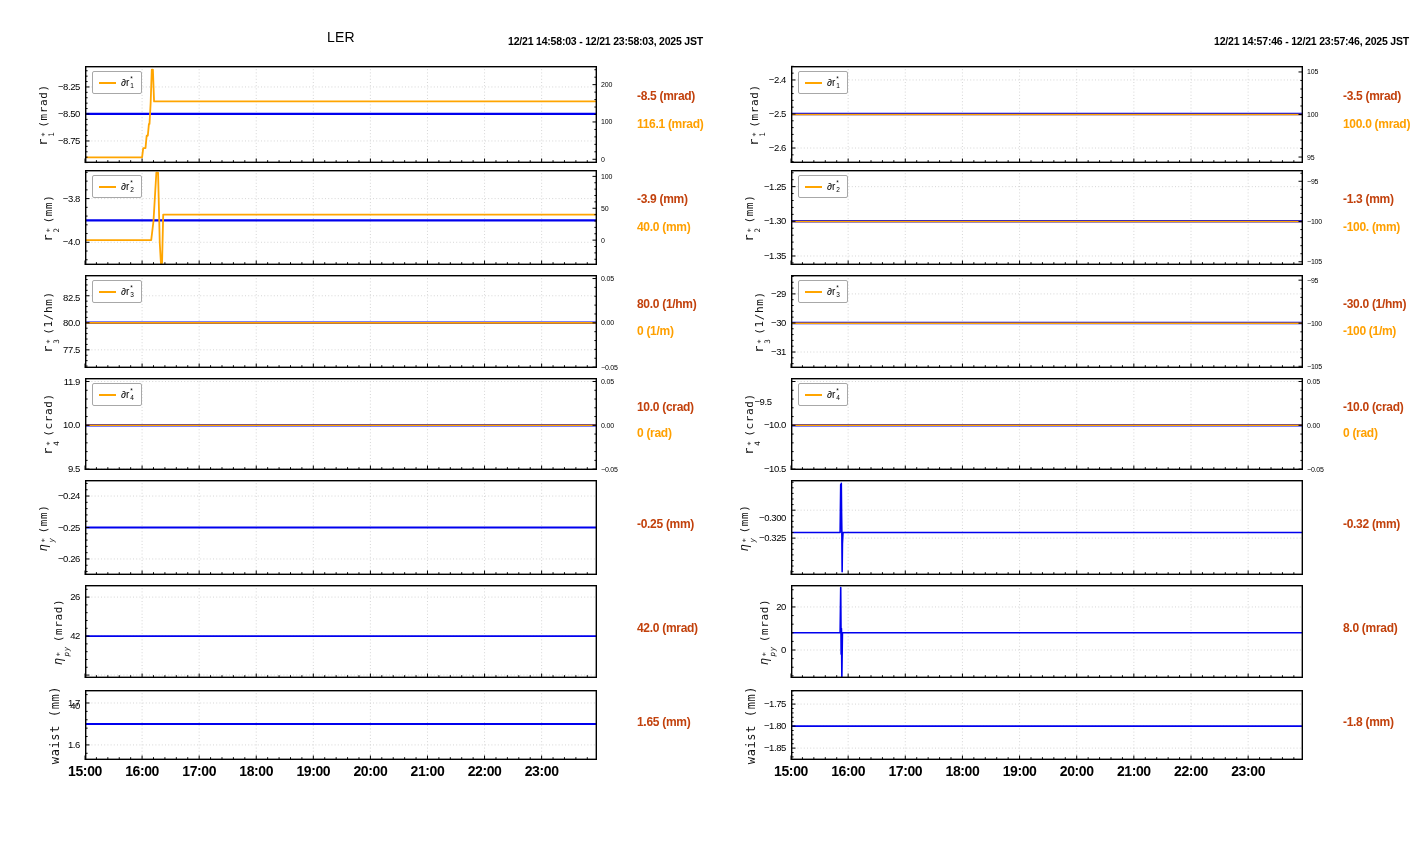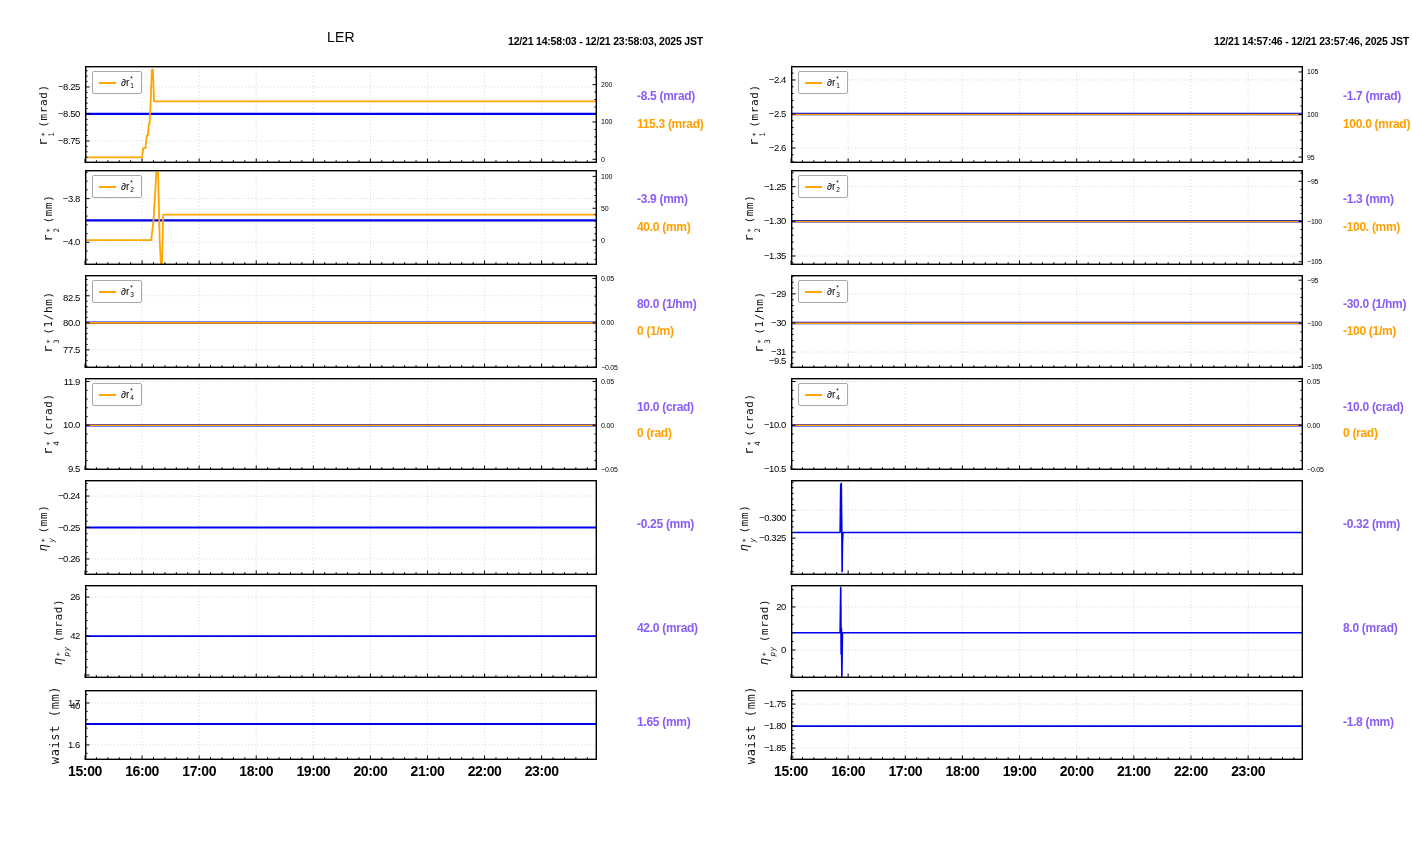--- a/index.html
+++ b/index.html
@@ -7,21 +7,21 @@
   .page{position:relative;width:1412px;height:864px;overflow:hidden;background:#fff}
   .col{position:absolute;top:0;width:706px;height:864px}
   .col-title{position:absolute;left:85px;width:512px;top:29px;text-align:center;font-size:14px;letter-spacing:.2px}
   .timerange{position:absolute;right:3px;top:35px;font-size:10.5px;font-weight:700;letter-spacing:-.2px;white-space:nowrap}
   .ylabel{position:absolute;transform:translate(-50%,-50%) rotate(-90deg);font-family:"DejaVu Sans Mono","Liberation Mono",monospace;font-size:12px;letter-spacing:.6px;white-space:nowrap;color:#101010}
   .yl-unit{margin-left:4px;font-size:11px}
   .ital{font-style:italic}
   .ltick{position:absolute;width:46px;text-align:right;font-size:9.5px;letter-spacing:-.4px;line-height:12px;color:#000}
   .rtick{position:absolute;font-size:7px;letter-spacing:-.2px;line-height:9px;color:#000}
   .vlabel{position:absolute;font-size:12px;font-weight:700;letter-spacing:-.3px;white-space:nowrap;line-height:14px}
-  .vlabel.blue{color:#8b5cf6}
+  .vlabel.blue{color:#c2410c}
   .vlabel.orange{color:#ffa000}
   .xlabel{position:absolute;width:44px;text-align:center;font-size:14px;font-weight:700;letter-spacing:-.4px}
   .legend{position:absolute;background:#fff;border:1px solid #a8a8a8;border-radius:2px;display:flex;align-items:center;gap:5px;height:23px;padding:2px 7px 2px 6px;z-index:3}
   .legend .lline{display:inline-block;width:17px;height:0;border-top:2px solid #ffa500}
   .legend .ltext{font-size:10px;display:inline-flex;align-items:center}
   .supsub{display:inline-flex;flex-direction:column;justify-content:center;line-height:1;font-size:7.5px;margin-left:1px}
   .supsub .ss-sup,.supsub .ss-sub{display:block;height:7px}
   .legend .supsub{font-size:6.5px}
   svg{position:absolute}
 </style>
@@ -37,21 +37,21 @@
             <span class="ss-sup">*</span>
             <span class="ss-sub">1</span>
           </span><span class="yl-unit">(mrad)</span></div>
         <div class="ltick" style="left: 34px; top: 80.9555px;">−8.25</div>
         <div class="ltick" style="left: 34px; top: 107.96px;">−8.50</div>
         <div class="ltick" style="left: 34px; top: 134.964px;">−8.75</div>
         <div class="rtick" style="left: 601px; top: 80.1538px;">200</div>
         <div class="rtick" style="left: 601px; top: 117.462px;">100</div>
         <div class="rtick" style="left: 601px; top: 154.769px;">0</div>
         <div class="vlabel blue" style="left: 637px; top: 89.07px;">-8.5 (mrad)</div>
-        <div class="vlabel orange" style="left: 637px; top: 117.2px;">115.3 (mrad)</div>
+        <div class="vlabel orange" style="left: 637px; top: 117.2px;">116.1 (mrad)</div>
         <svg width="512" height="97" viewBox="0 0 512 97" style="left:85px;top:66px;overflow:visible">
           <g stroke="#cccccc" stroke-width="0.8" stroke-dasharray="1 2.2">
             <line x1="57.07915273132664" y1="0" x2="57.07915273132664" y2="97"></line>
             <line x1="114.15830546265327" y1="0" x2="114.15830546265327" y2="97"></line>
             <line x1="171.23745819397993" y1="0" x2="171.23745819397993" y2="97"></line>
             <line x1="228.31661092530655" y1="0" x2="228.31661092530655" y2="97"></line>
             <line x1="285.3957636566332" y1="0" x2="285.3957636566332" y2="97"></line>
             <line x1="342.47491638795987" y1="0" x2="342.47491638795987" y2="97"></line>
             <line x1="399.5540691192865" y1="0" x2="399.5540691192865" y2="97"></line>
             <line x1="456.6332218506131" y1="0" x2="456.6332218506131" y2="97"></line>
@@ -748,21 +748,21 @@
         <div class="ylabel" style="left: 50px; top: 114.5px;"><span class="yl-base">r</span><span class="supsub">
             <span class="ss-sup">*</span>
             <span class="ss-sub">1</span>
           </span><span class="yl-unit">(mrad)</span></div>
         <div class="ltick" style="left: 34px; top: 73.9544px;">−2.4</div>
         <div class="ltick" style="left: 34px; top: 107.989px;">−2.5</div>
         <div class="ltick" style="left: 34px; top: 142.025px;">−2.6</div>
         <div class="rtick" style="left: 601px; top: 67.4561px;">105</div>
         <div class="rtick" style="left: 601px; top: 110px;">100</div>
         <div class="rtick" style="left: 601px; top: 152.544px;">95</div>
-        <div class="vlabel blue" style="left: 637px; top: 89.07px;">-1.7 (mrad)</div>
+        <div class="vlabel blue" style="left: 637px; top: 89.07px;">-3.5 (mrad)</div>
         <div class="vlabel orange" style="left: 637px; top: 117.2px;">100.0 (mrad)</div>
         <svg width="512" height="97" viewBox="0 0 512 97" style="left:85px;top:66px;overflow:visible">
           <g stroke="#cccccc" stroke-width="0.8" stroke-dasharray="1 2.2">
             <line x1="57.14285714285714" y1="0" x2="57.14285714285714" y2="97"></line>
             <line x1="114.28571428571428" y1="0" x2="114.28571428571428" y2="97"></line>
             <line x1="171.42857142857142" y1="0" x2="171.42857142857142" y2="97"></line>
             <line x1="228.57142857142856" y1="0" x2="228.57142857142856" y2="97"></line>
             <line x1="285.71428571428567" y1="0" x2="285.71428571428567" y2="97"></line>
             <line x1="342.85714285714283" y1="0" x2="342.85714285714283" y2="97"></line>
             <line x1="399.99999999999994" y1="0" x2="399.99999999999994" y2="97"></line>
@@ -1082,21 +1082,21 @@
             <span class="supsub">
               <span class="ss-sup">*</span>
               <span class="ss-sub">3</span>
             </span>
           </span>
         </div>
         <div class="ylabel" style="left: 45px; top: 424px;"><span class="yl-base">r</span><span class="supsub">
             <span class="ss-sup">*</span>
             <span class="ss-sub">4</span>
           </span><span class="yl-unit">(crad)</span></div>
-        <div class="ltick" style="left: 34px; top: 355px;">−9.5</div>
+        <div class="ltick" style="left: 34px; top: 396px; text-align: center;">−9.5</div>
         <div class="ltick" style="left: 34px; top: 419.314px;">−10.0</div>
         <div class="ltick" style="left: 34px; top: 463.124px;">−10.5</div>
         <div class="rtick" style="left: 601px; top: 377.005px;">0.05</div>
         <div class="rtick" style="left: 601px; top: 420.814px;">0.00</div>
         <div class="rtick" style="left: 601px; top: 464.624px;">−0.05</div>
         <div class="vlabel blue" style="left: 637px; top: 399.52px;">-10.0 (crad)</div>
         <div class="vlabel orange" style="left: 637px; top: 426.2px;">0 (rad)</div>
         <svg width="512" height="92" viewBox="0 0 512 92" style="left:85px;top:378px;overflow:visible">
           <g stroke="#cccccc" stroke-width="0.8" stroke-dasharray="1 2.2">
             <line x1="57.14285714285714" y1="0" x2="57.14285714285714" y2="92"></line>

